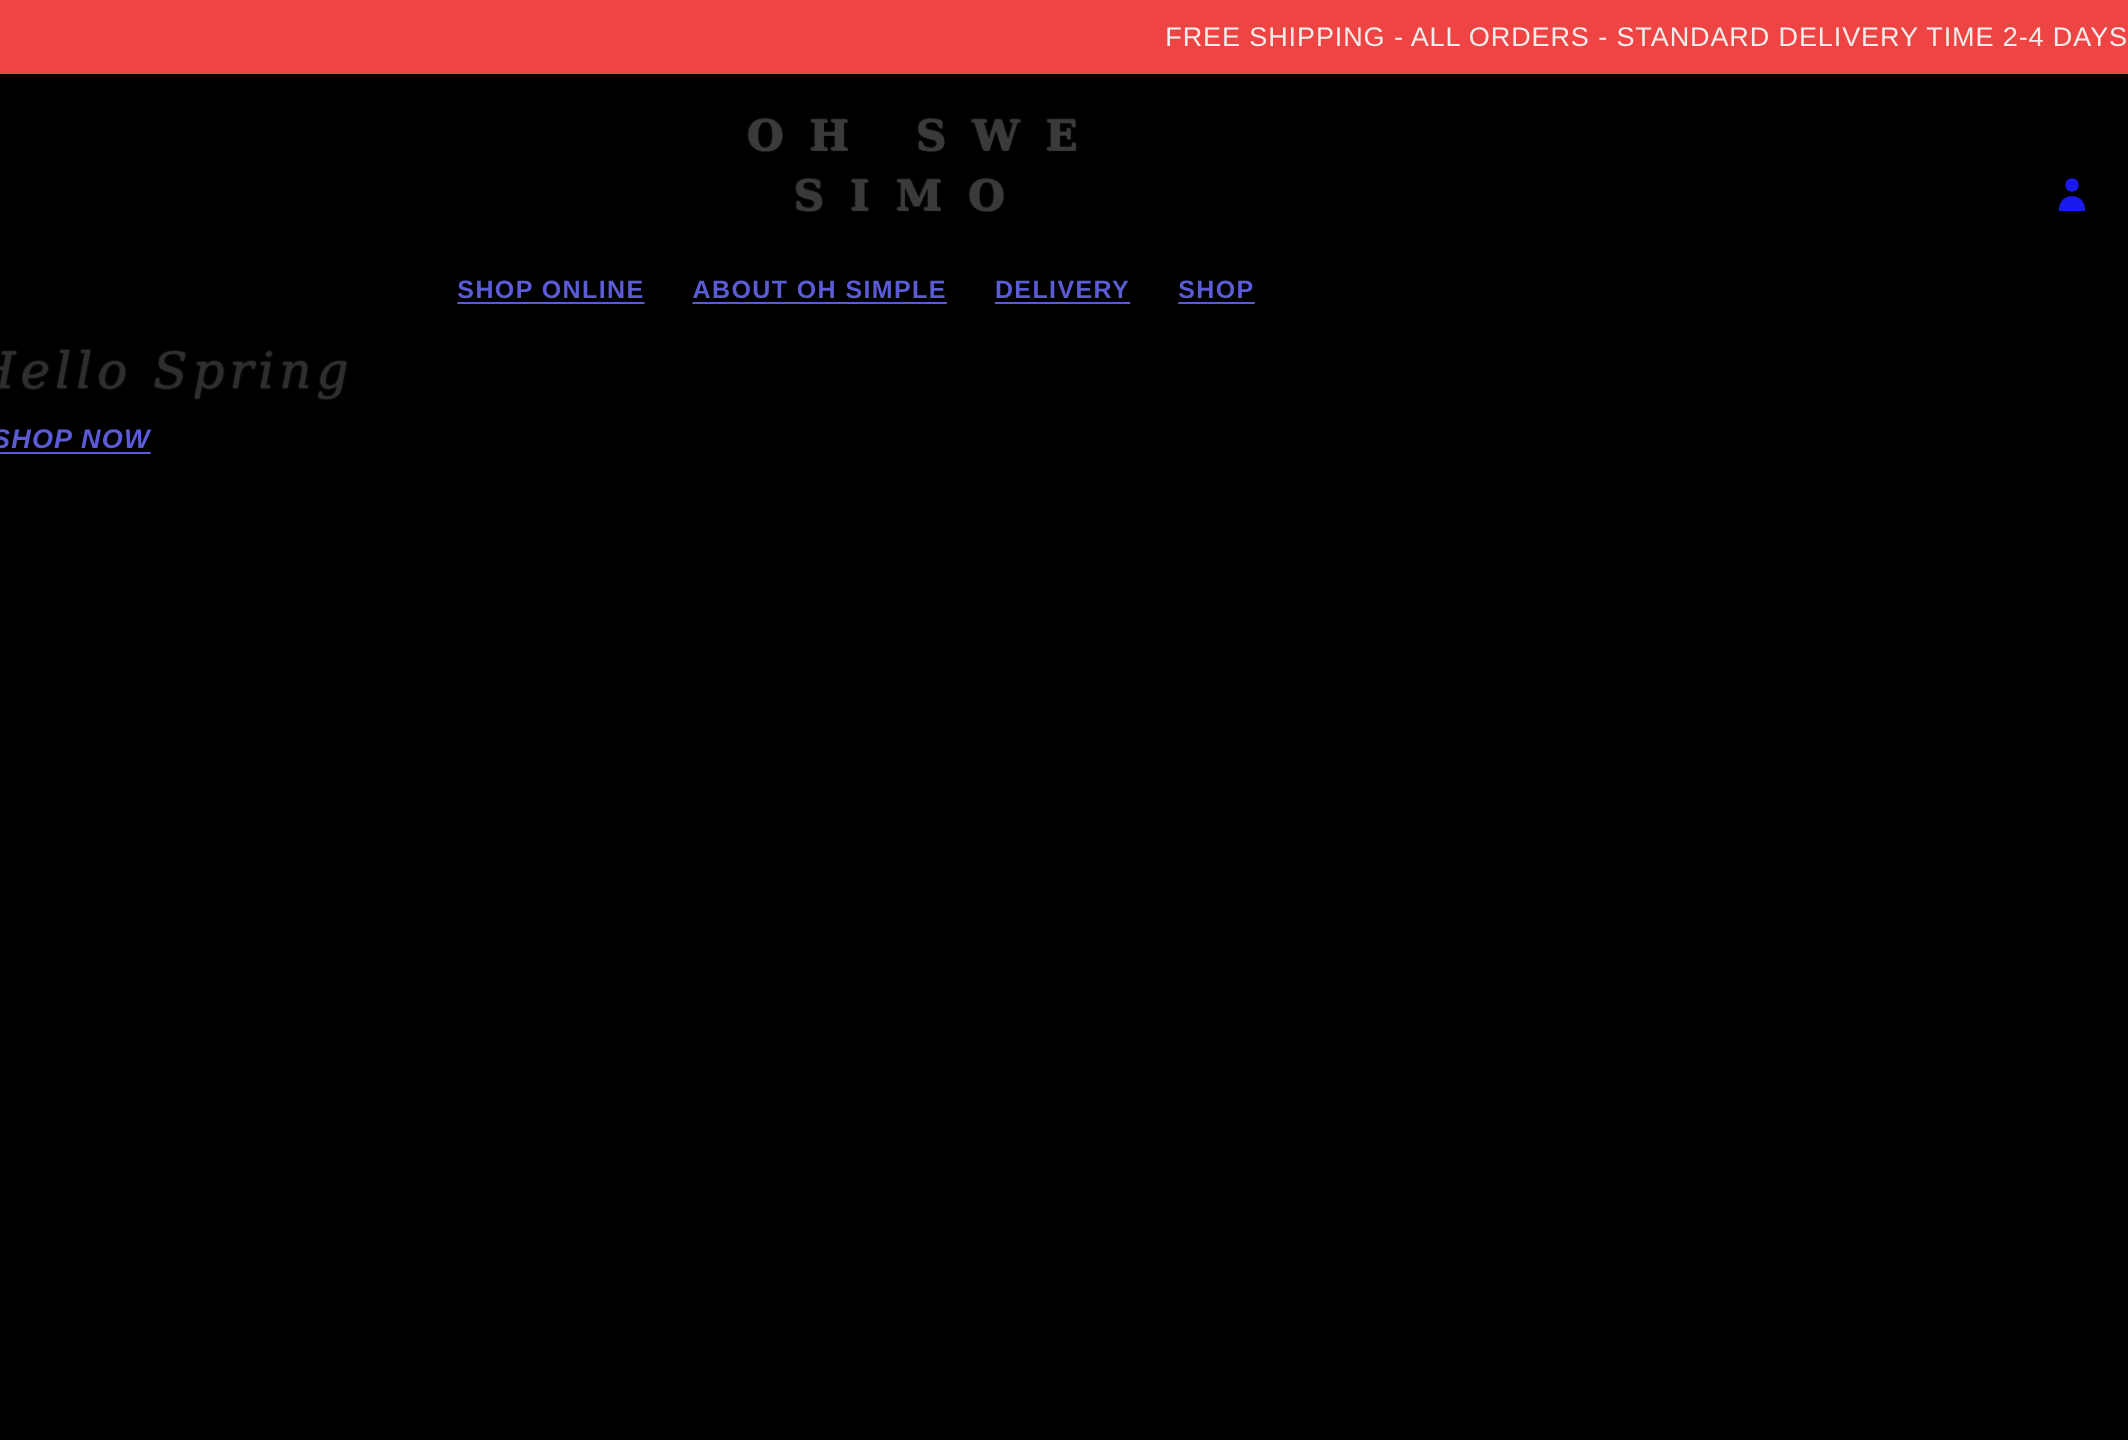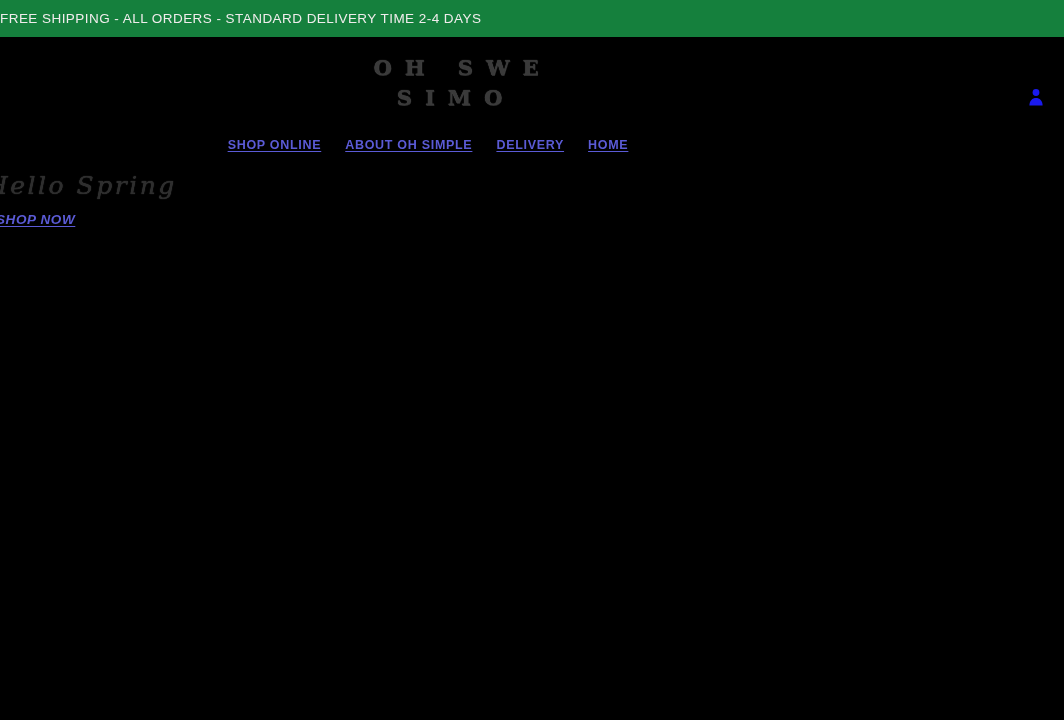--- a/index.html
+++ b/index.html
@@ -16,24 +16,24 @@
     -webkit-font-smoothing: antialiased;
   }
 
   
   .promo-banner {
     position: absolute;
     top: 0;
     left: 0;
     width: 1064px;
     height: 37px;
-    background: #15803d;
+    background: #ef4444;
     display: flex;
     align-items: center;
-    justify-content: flex-start;
+    justify-content: flex-end;
   }
 
   .promo-text {
     color: #f0ecec;
     font-size: 13.5px;
     letter-spacing: 0.45px;
     font-weight: 400;
     white-space: nowrap;
   }
 
@@ -184,21 +184,21 @@
       <path d="M5.4 20.5 C5.4 15.6 8.4 13 12 13 C15.6 13 18.6 15.6 18.6 20.5 Z" fill="#1a1aee"></path>
     </svg>
   </div>
 
 </header>
 
 <nav class="main-nav">
   <a class="nav-link" href="#">SHOP ONLINE</a>
   <a class="nav-link" href="#">ABOUT OH SIMPLE</a>
   <a class="nav-link" href="#">DELIVERY</a>
-  <a class="nav-link" href="#">HOME</a>
+  <a class="nav-link" href="#">SHOP</a>
 </nav>
 
 <section class="hero">
   <div class="hero-copy">
     <span class="hero-title">Hello Spring</span>
     <a class="hero-cta" href="#">SHOP NOW</a>
   </div>
 </section>
 
 </body></html>

